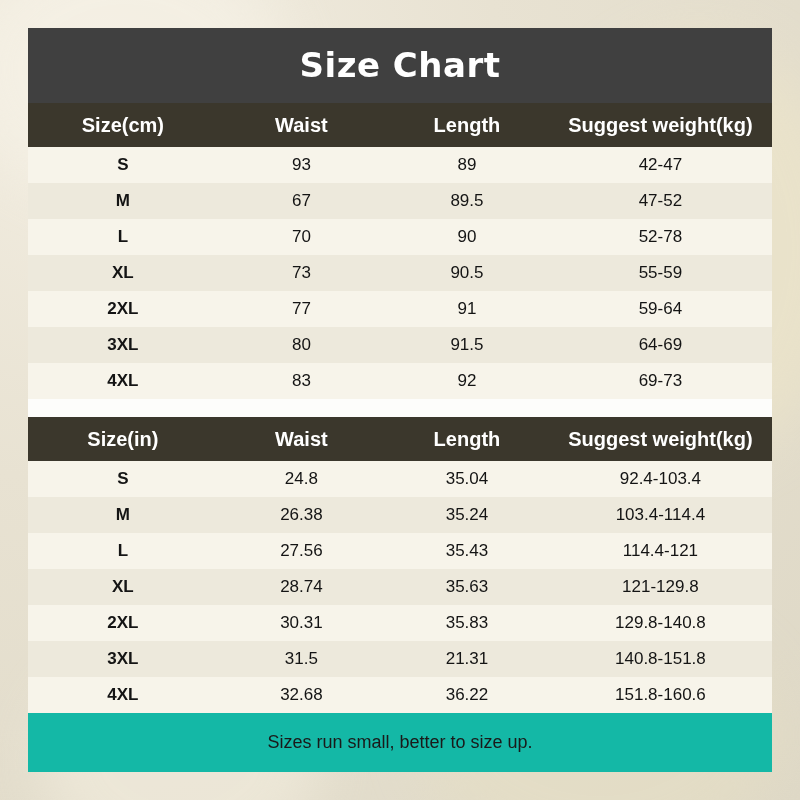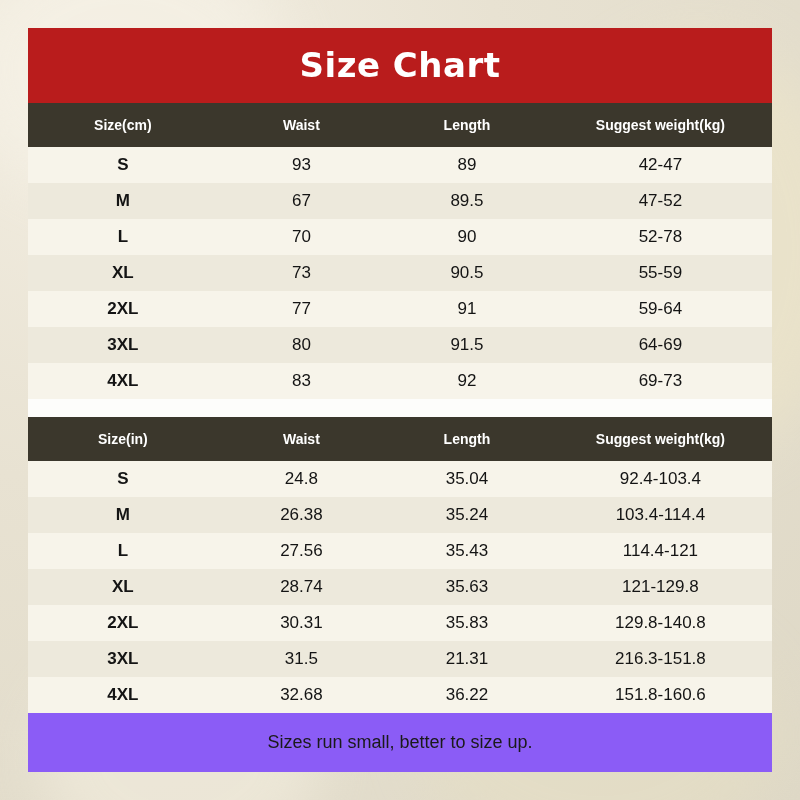--- a/index.html
+++ b/index.html
@@ -40,21 +40,21 @@
     top: 28px;
     width: 744px;
     height: 744px;
     background: #fdfdfb;
     box-sizing: border-box;
     display: flex;
     flex-direction: column;
   }
 
   .title-bar {
-    background: #b91c1c;
+    background: #404040;
     color: #ffffff;
     text-align: center;
     font-size: 34px;
     font-weight: bold;
     letter-spacing: .5px;
     padding: 17px 0 18px 0;
     font-family: "DejaVu Sans", sans-serif;
   }
 
   table {
@@ -67,21 +67,21 @@
     font-size: 17px;
     color: #141414;
     padding: 0;
     height: 36px;
     vertical-align: middle;
   }
   thead th {
     background: #3b372c;
     color: #ffffff;
     font-weight: bold;
-    font-size: 14px;
+    font-size: 20px;
     height: 44px;
   }
   tbody td {
     font-size: 17px;
   }
   tbody td:first-child {
     font-weight: bold;
   }
   tbody tr.odd td { background: #f7f4ea; }
   tbody tr.even td { background: #ede9dc; }
@@ -96,21 +96,21 @@
     background: #fdfdfb;
   }
 
   .footnote {
     flex: 1;
     display: flex;
     align-items: center;
     justify-content: center;
     font-size: 18px;
     color: #1a1a1a;
-    background: #8b5cf6;
+    background: #14b8a6;
   }
 </style>
 </head>
 <body>
 
 <div class="page">
   <div class="bg-blob blob1"></div>
   <div class="bg-blob blob2"></div>
   <div class="bg-blob blob3"></div>
   <div class="bg-blob blob4"></div>
@@ -226,21 +226,21 @@
         <tr class="odd">
           <td>2XL</td>
           <td>30.31</td>
           <td>35.83</td>
           <td>129.8-140.8</td>
         </tr>
         <tr class="even">
           <td>3XL</td>
           <td>31.5</td>
           <td>21.31</td>
-          <td>216.3-151.8</td>
+          <td>140.8-151.8</td>
         </tr>
         <tr class="odd">
           <td>4XL</td>
           <td>32.68</td>
           <td>36.22</td>
           <td>151.8-160.6</td>
         </tr>
       </tbody>
     </table>
 

